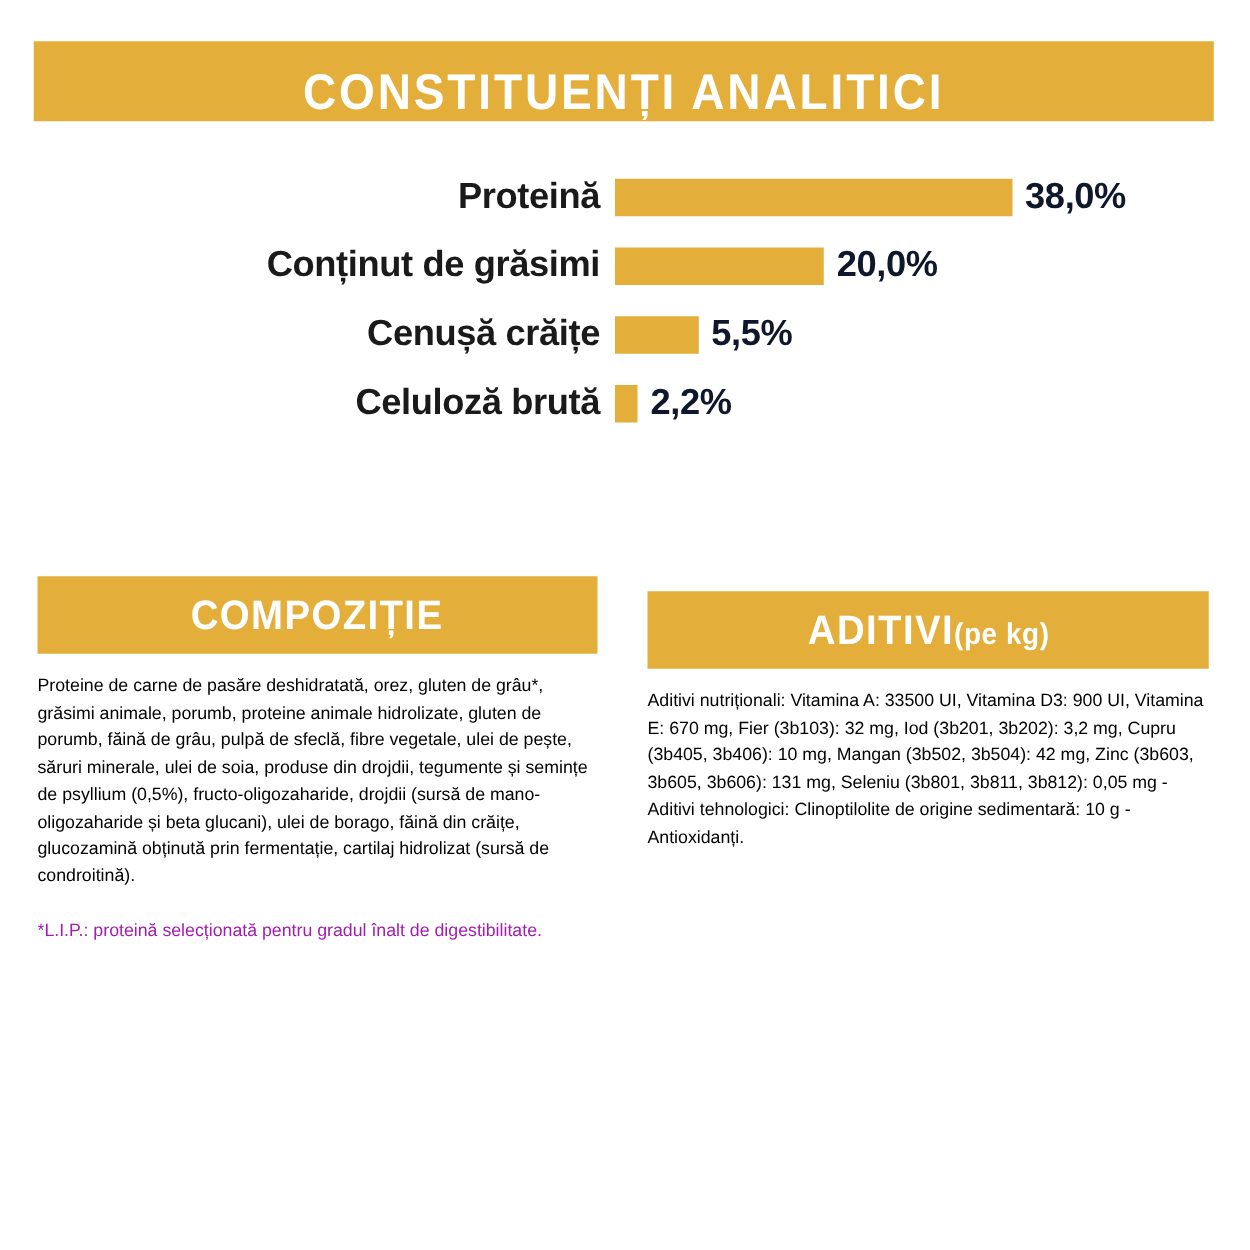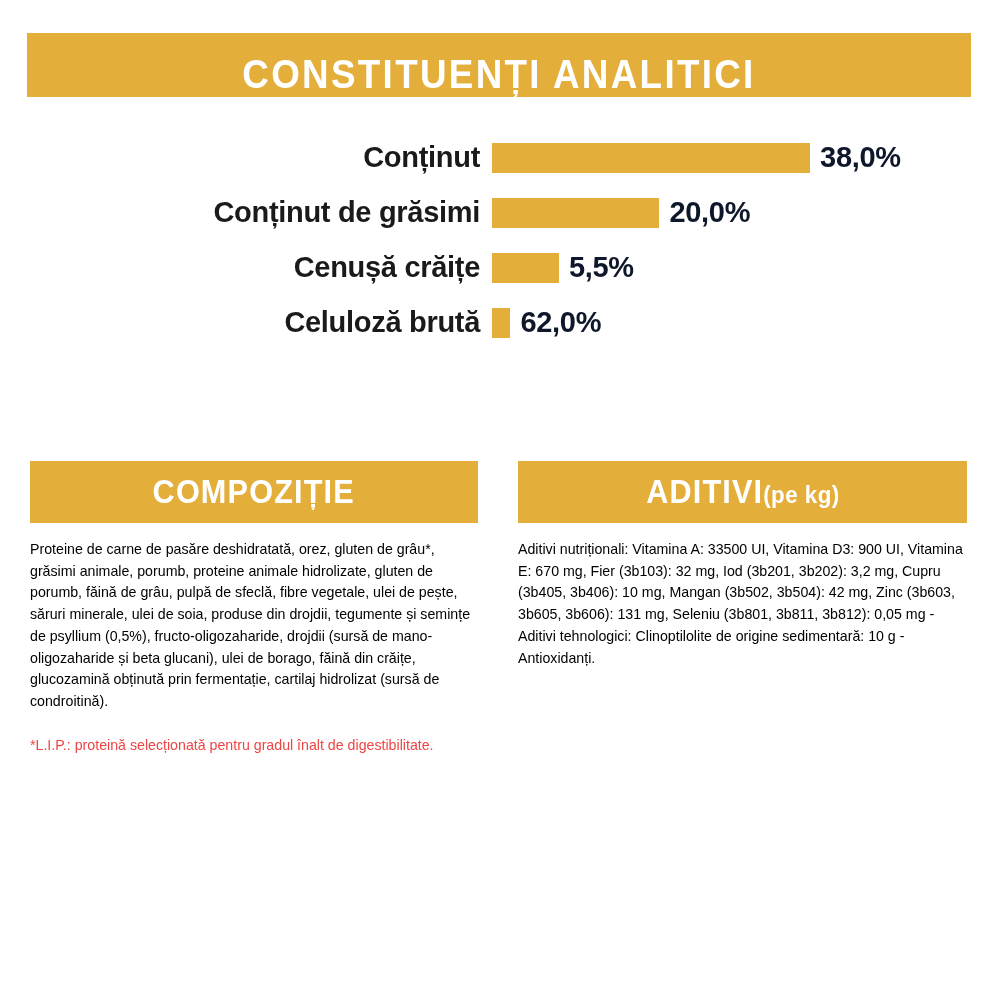--- a/index.html
+++ b/index.html
@@ -67,21 +67,21 @@
     font-weight:bold;
     color:#0f172a;
     letter-spacing:-0.3px;
     white-space:nowrap;
     font-family:"Liberation Sans", sans-serif;
   }
 
   
   .sections { position:absolute; left:0; top:433px; width:1000px; }
   .col-left  { position:absolute; left:30px;  top:0; width:448px; }
-  .col-right { position:absolute; left:518px; top:0; width:449px; }
+  .col-right { position:absolute; left:518px; top:12px; width:449px; }
 
   .sec-band {
     height:62px;
     background:#E3AE3A;
     display:flex; align-items:center; justify-content:center;margin-top:28px;
   }
   .sec-band .sec-title {
     color:#ffffff;
     font-size:33px;
     font-weight:bold;
@@ -100,39 +100,39 @@
     font-size:14.2px;
     line-height:1.53;
     color:#000000;
     font-family:"Liberation Sans", sans-serif;
     text-align:left;
   }
   .sec-note {
     margin-top:22px;
     font-size:14.2px;
     line-height:1.53;
-    color:#ef4444;
+    color:#a21caf;
     font-family:"Liberation Sans", sans-serif;
   }
 
   
   .footer { position:absolute; left:0; bottom:0; width:1000px; height:100px; }
 </style>
 </head>
 <body>
 
 <div class="page">
 
   <div class="title-band">
     <span class="title-text">CONSTITUENȚI ANALITICI</span>
   </div>
 
   <div class="chart" id="chart">
       <div class="chart-row">
-        <div class="chart-label">Conținut</div>
+        <div class="chart-label">Proteină</div>
         <div class="chart-bar-wrap">
           <div class="chart-bar" style="width: 318.06px; background: rgb(227, 174, 58);"></div>
           <div class="chart-value">38,0%</div>
         </div>
       </div>
       <div class="chart-row">
         <div class="chart-label">Conținut de grăsimi</div>
         <div class="chart-bar-wrap">
           <div class="chart-bar" style="width: 167.4px; background: rgb(227, 174, 58);"></div>
           <div class="chart-value">20,0%</div>
@@ -142,21 +142,21 @@
         <div class="chart-label">Cenușă crăițe</div>
         <div class="chart-bar-wrap">
           <div class="chart-bar" style="width: 66.96px; background: rgb(227, 174, 58);"></div>
           <div class="chart-value">5,5%</div>
         </div>
       </div>
       <div class="chart-row">
         <div class="chart-label">Celuloză brută</div>
         <div class="chart-bar-wrap">
           <div class="chart-bar" style="width: 18.414px; background: rgb(227, 174, 58);"></div>
-          <div class="chart-value">62,0%</div>
+          <div class="chart-value">2,2%</div>
         </div>
       </div>
     </div>
 
   <div class="sections">
 
     <div class="col-left">
       <div class="sec-band">
         <span class="sec-title">COMPOZIȚIE</span>
       </div>

